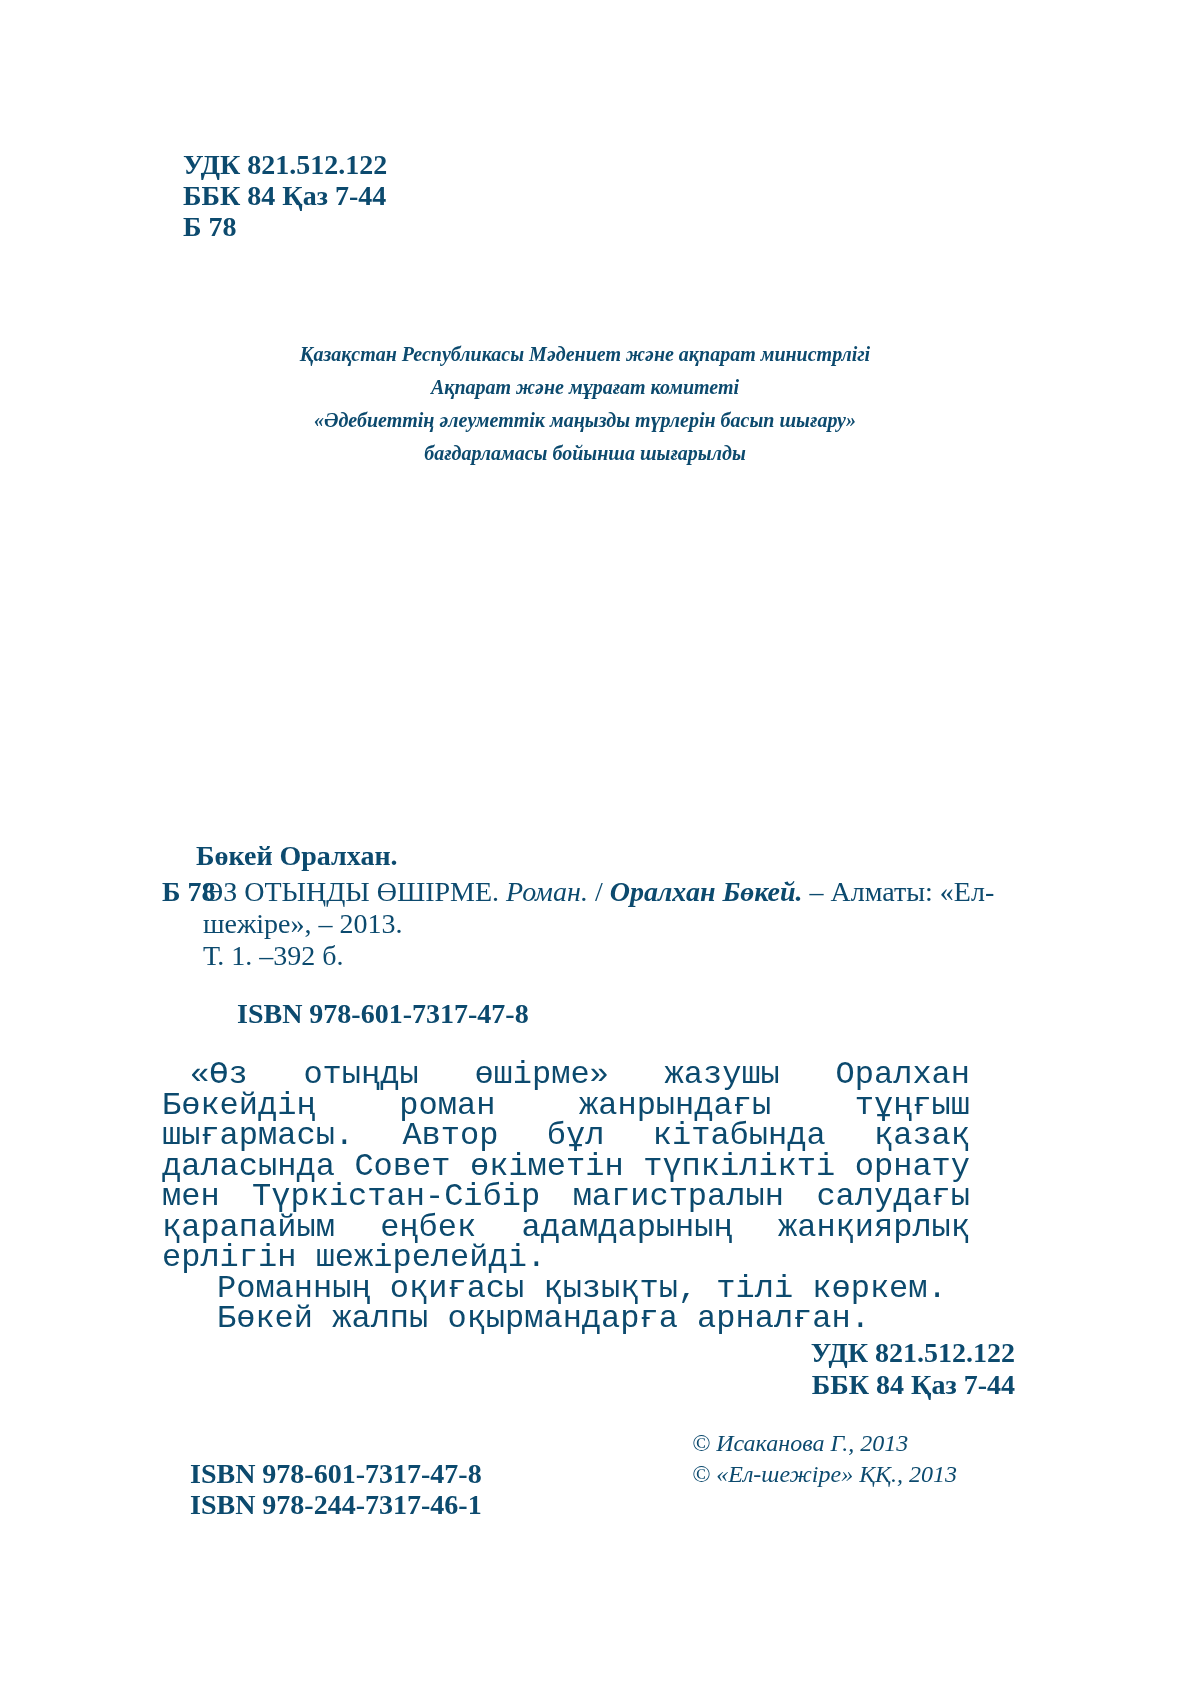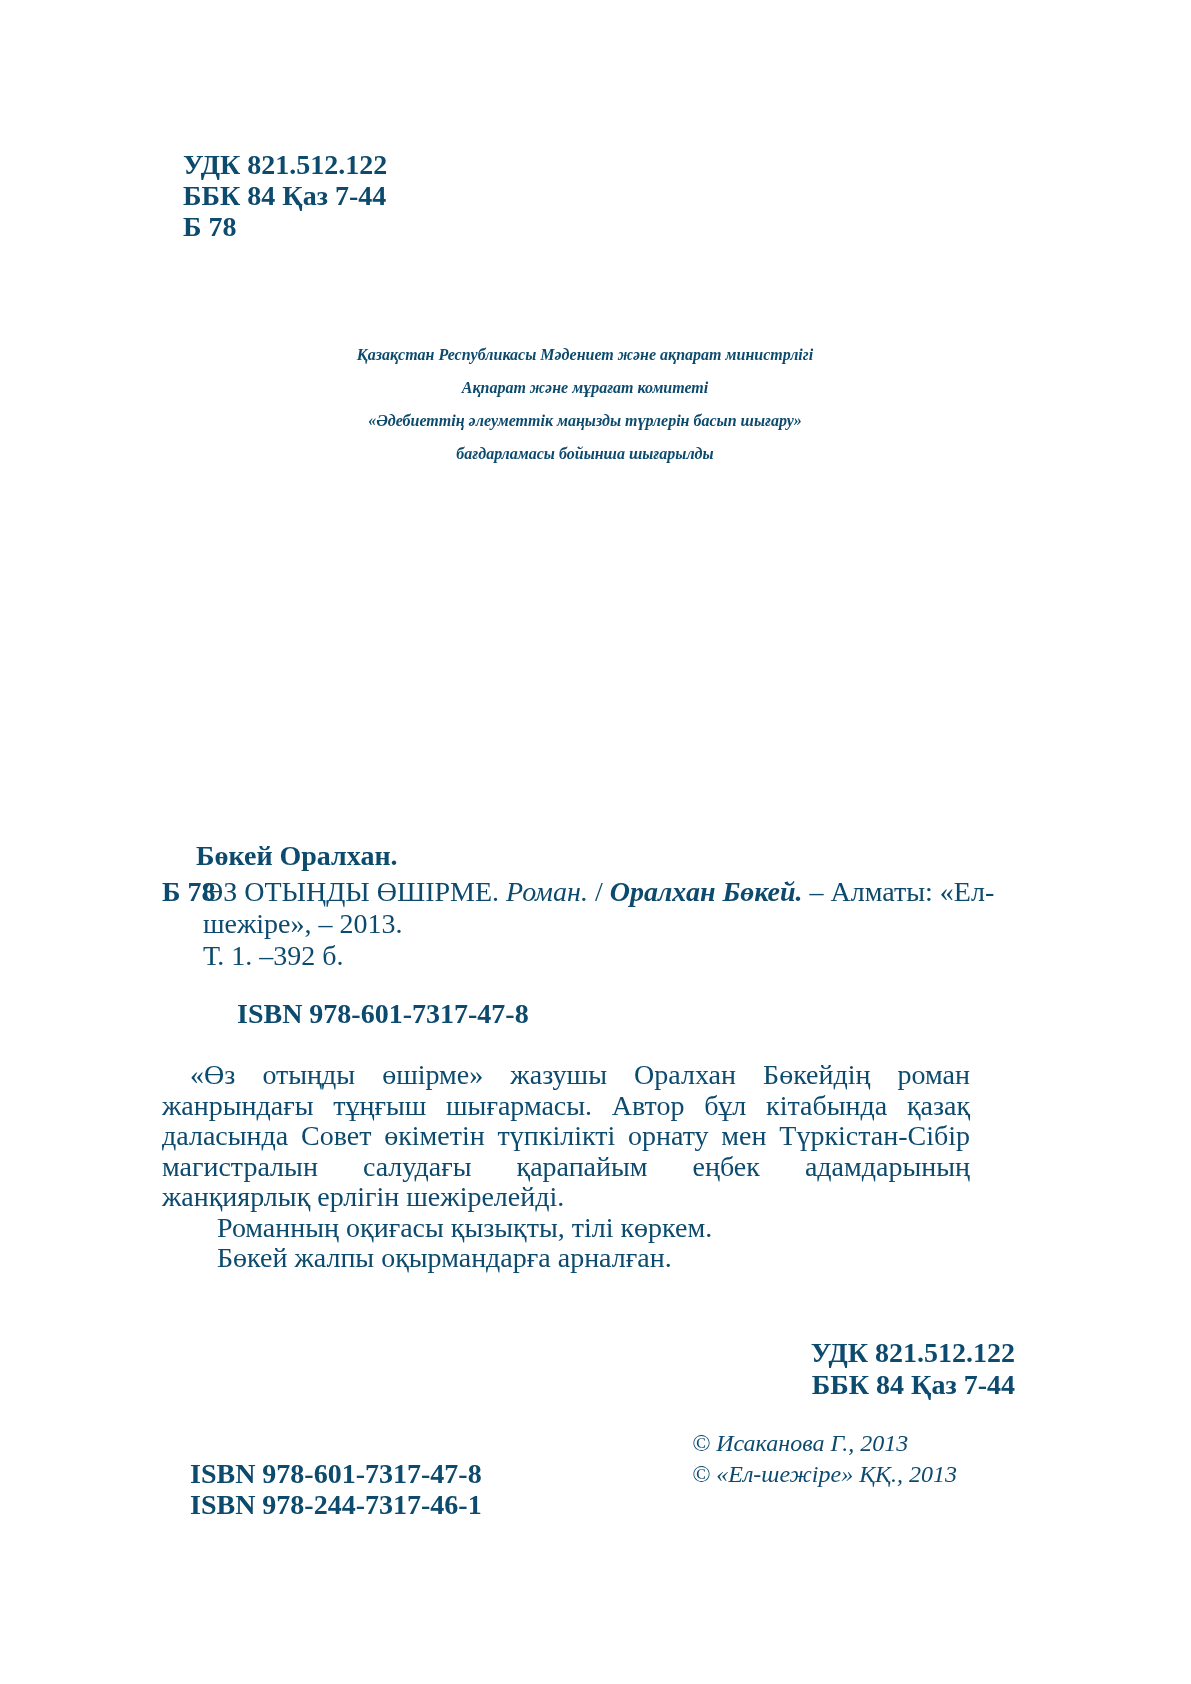--- a/index.html
+++ b/index.html
@@ -24,21 +24,21 @@
     font-weight: bold;
     line-height: 31px;
     white-space: nowrap;
   }
   .ministry {
     position: absolute;
     left: 140px;
     top: 338px;
     width: 890px;
     text-align: center;
-    font-size: 16px;
+    font-size: 20px;
     font-weight: bold;
     font-style: italic;
     line-height: 33px;
   }
   .card-author {
     position: absolute;
     left: 196px;
     top: 840px;
     font-size: 28px;
     font-weight: bold;
@@ -69,23 +69,24 @@
     top: 998px;
     font-size: 28px;
     font-weight: bold;
     white-space: nowrap;
   }
   .annotation {
     position: absolute;
     left: 162px;
     top: 1060px;
     width: 808px;
-    font-size: 28px;
+    font-size: 32px;
     line-height: 30.5px;
     text-align: justify;
+    font-family: Liberation Mono, monospace;
   }
   .annotation p { margin: 0; }
   .annotation p.first  { text-indent: 28px; }
   .annotation p.single { text-indent: 55px; text-align: left; }
   .bottom-codes {
     position: absolute;
     right: 176px;
     top: 1337px;
     font-size: 28px;
     font-weight: bold;

